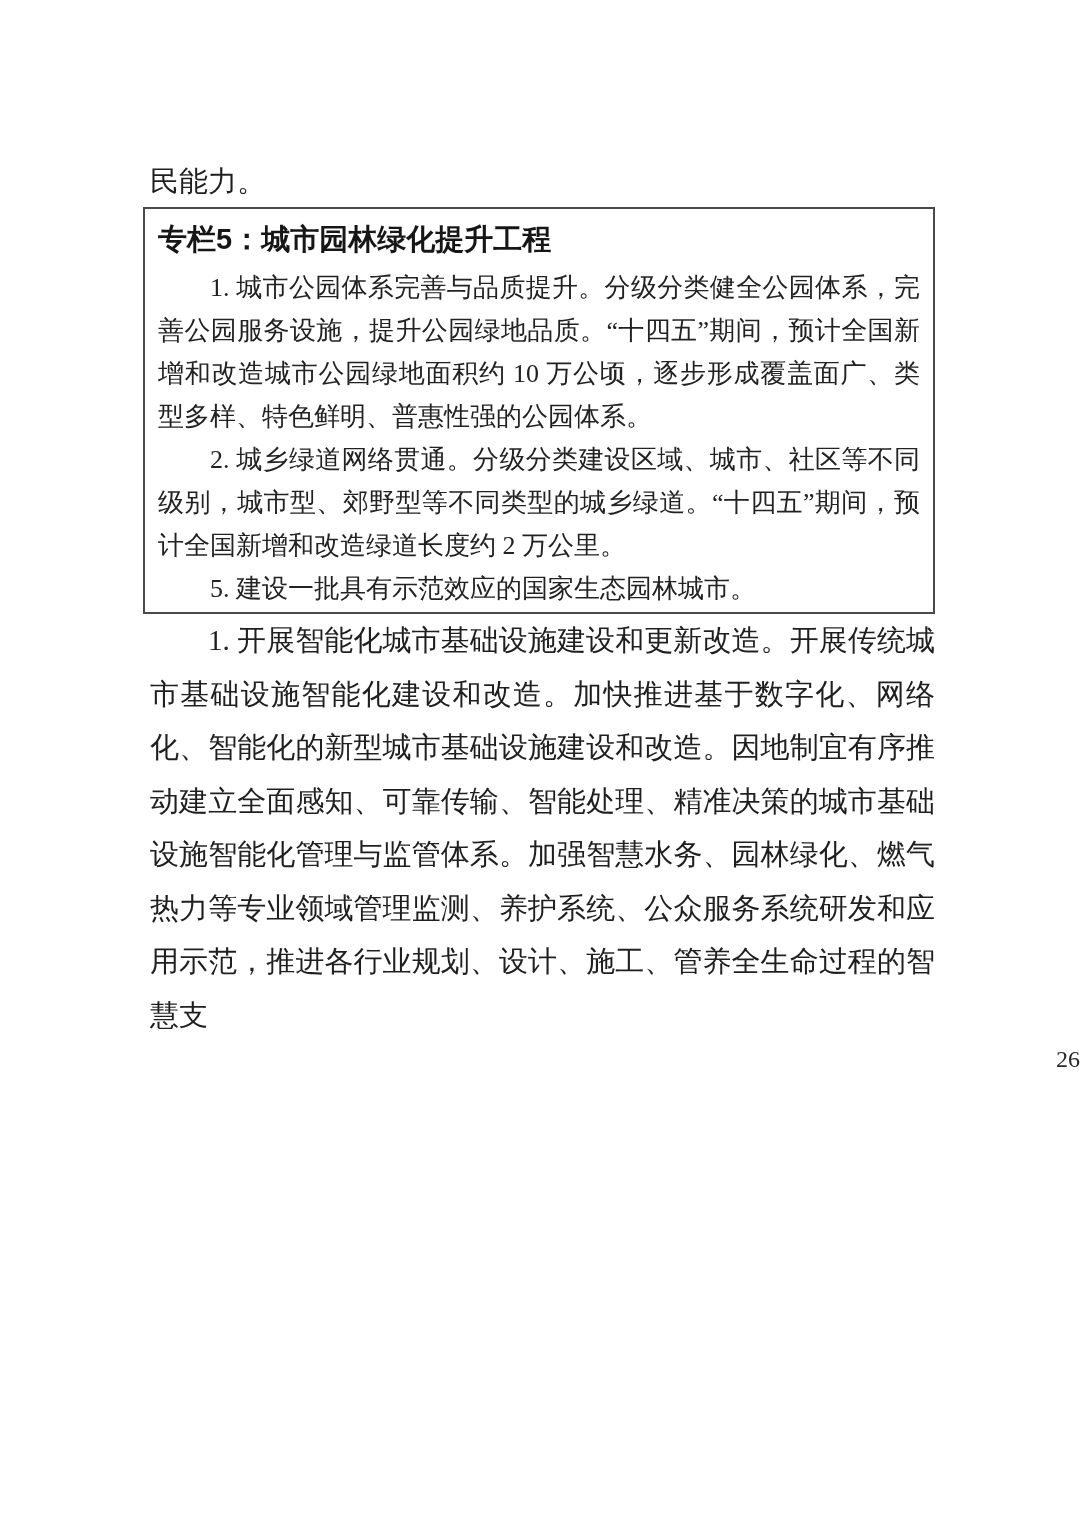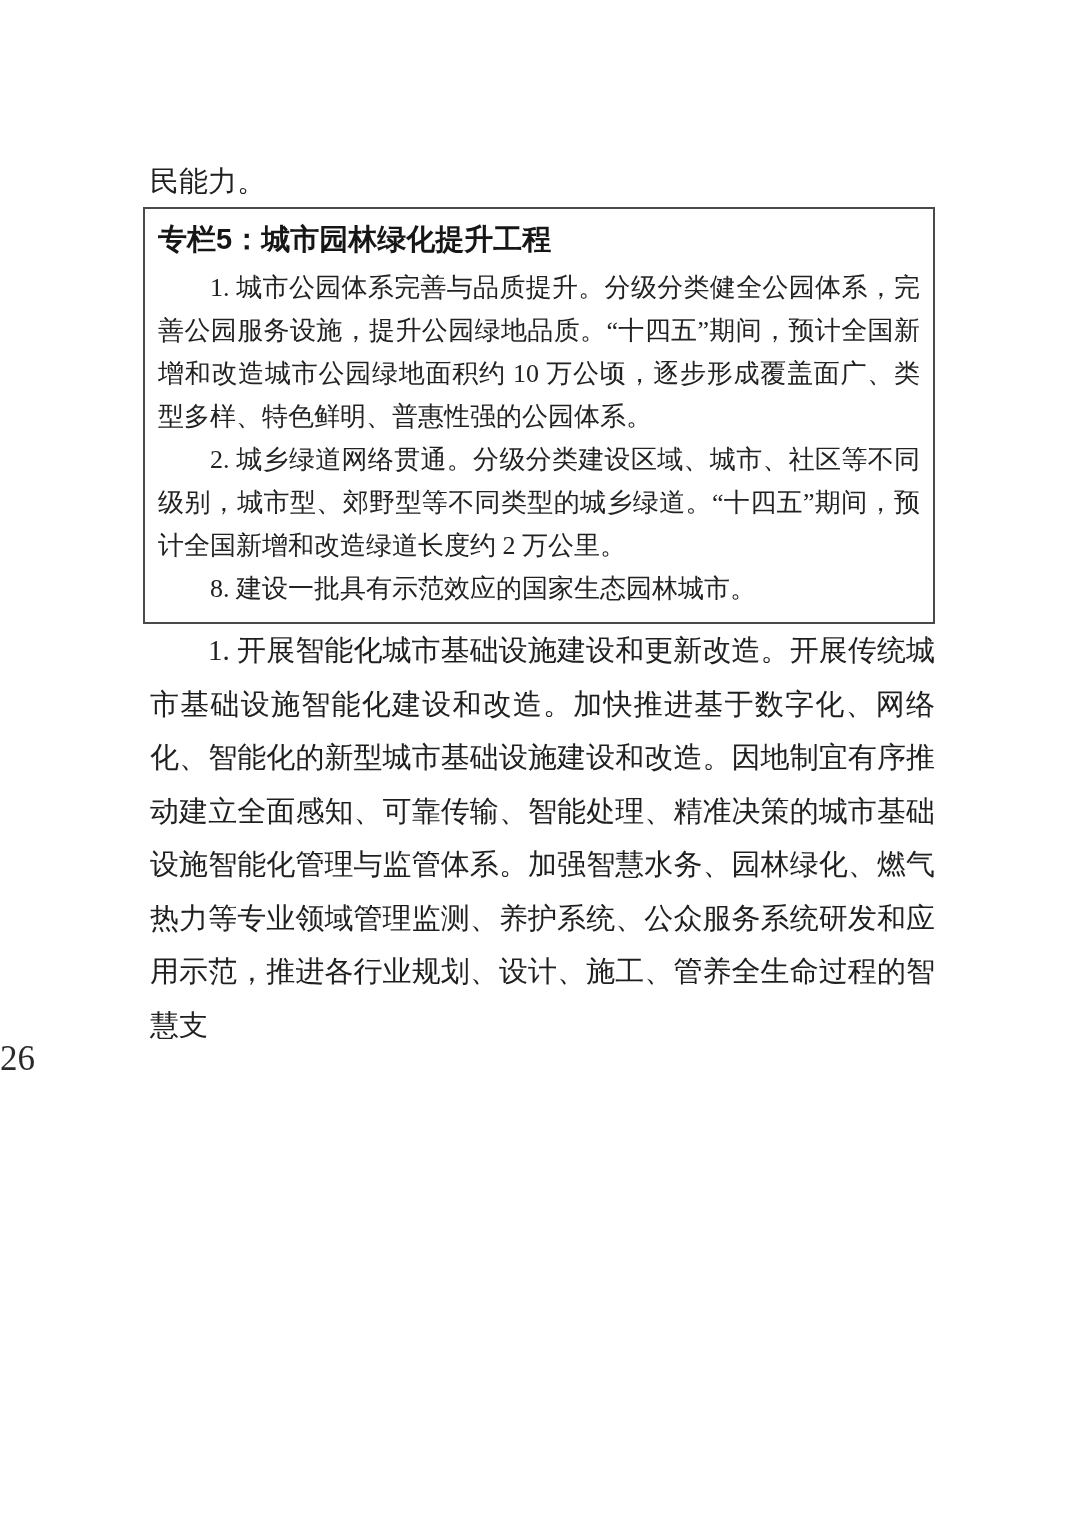--- a/index.html
+++ b/index.html
@@ -25,21 +25,21 @@
     line-height: 53.5px;
     text-align: justify;
   }
   .cont-para { text-indent: 0; }
   .indent-para { text-indent: 2em; }
 
   .feature-box {
     box-sizing: border-box;
     border: 2px solid #4a4a4a;
     margin: -2px 0 0 -7px;
-    padding: 4px 13px 12px 13px;
+    padding: 4px 13px 2px 13px;
     background: #ffffff;
   }
   .box-title {
     margin: 0;
     text-align: center;
     font-family: "Liberation Sans", "DejaVu Sans", sans-serif;
     font-weight: bold;
     font-size: 30px;
     line-height: 42px;
     color: #161616;
@@ -61,40 +61,40 @@
     color: #141414;
     text-align: left !important;
   }
   .page-number {
     position: absolute;
     left: 0;
     right: 0;
     bottom: 95px;
     height: 30px;
     line-height: 30px;
-    text-align: left;
-    font-size: 35px;
+    text-align: right;
+    font-size: 24px;
     color: #2a2a2a;
     font-family: "Liberation Serif", "DejaVu Serif", serif;
   }
 </style>
 </head>
 <body>
 
 <div class="page">
   <div class="body-text">
 
     <p class="cont-para">民能力。</p>
 
 
     <div class="feature-box">
       <p class="box-title">专栏5：城市园林绿化提升工程</p>
       <p class="box-para">1. 城市公园体系完善与品质提升。分级分类健全公园体系，完善公园服务设施，提升公园绿地品质。“十四五”期间，预计全国新增和改造城市公园绿地面积约 10 万公顷，逐步形成覆盖面广、类型多样、特色鲜明、普惠性强的公园体系。</p>
       <p class="box-para">2. 城乡绿道网络贯通。分级分类建设区域、城市、社区等不同级别，城市型、郊野型等不同类型的城乡绿道。“十四五”期间，预计全国新增和改造绿道长度约 2 万公里。</p>
-      <p class="box-para">8. 建设一批具有示范效应的国家生态园林城市。</p>
+      <p class="box-para">5. 建设一批具有示范效应的国家生态园林城市。</p>
     </div>
 
 
     <p class="indent-para">1. 开展智能化城市基础设施建设和更新改造。开展传统城市基础设施智能化建设和改造。加快推进基于数字化、网络化、智能化的新型城市基础设施建设和改造。因地制宜有序推动建立全面感知、可靠传输、智能处理、精准决策的城市基础设施智能化管理与监管体系。加强智慧水务、园林绿化、燃气热力等专业领域管理监测、养护系统、公众服务系统研发和应用示范，推进各行业规划、设计、施工、管养全生命过程的智慧支</p>
 
   </div>
 
   <div class="page-number">26</div>
 </div>
 

